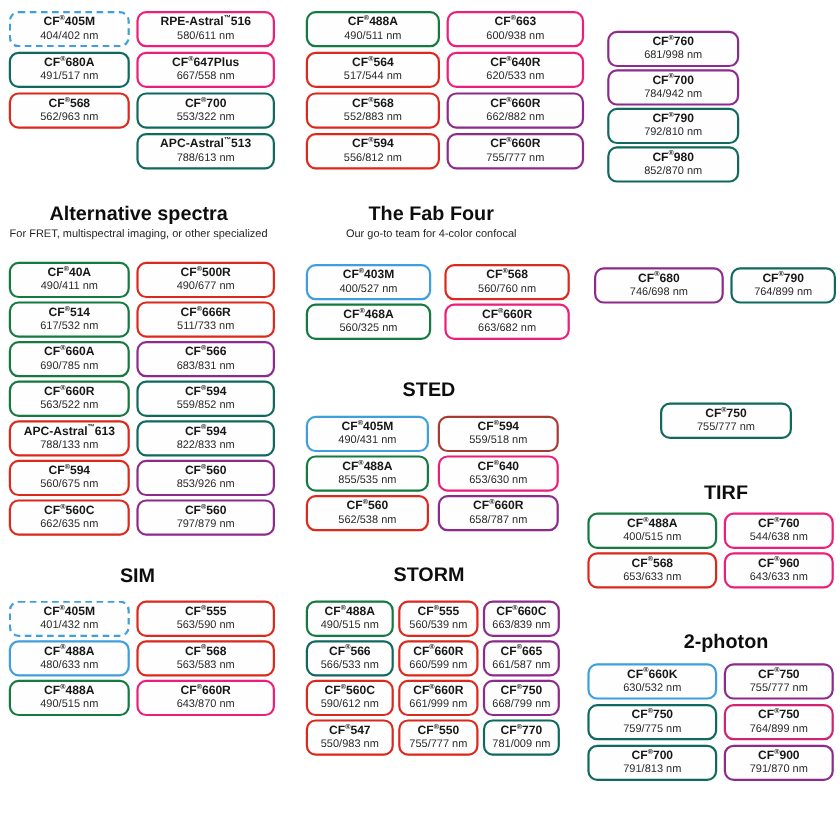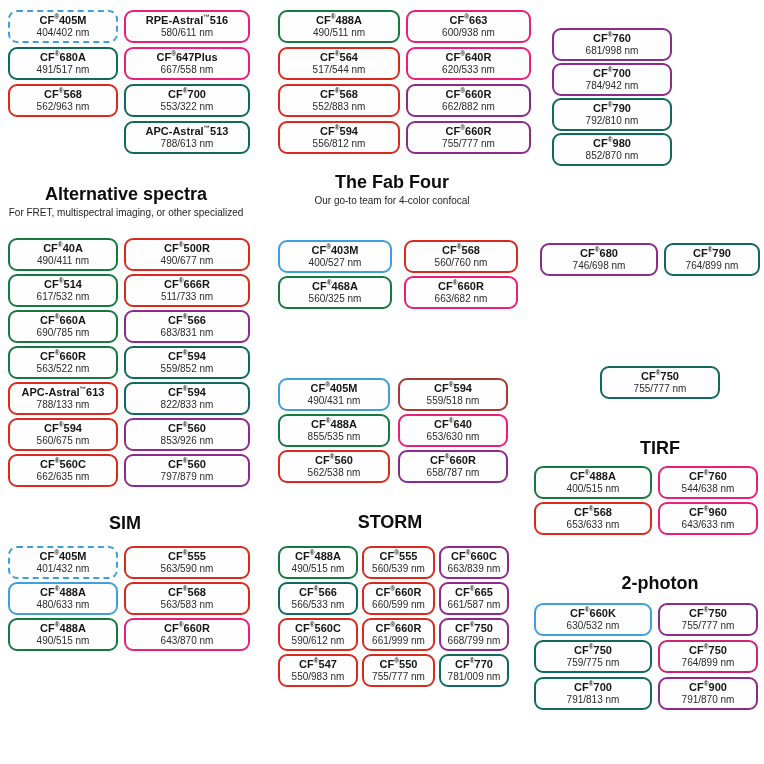--- a/index.html
+++ b/index.html
@@ -20,21 +20,21 @@
   #c-a1{left:8px;top:10px;width:110px;gap:4px;}
   #c-a2{left:124px;top:10px;width:126px;gap:4px;}
   #c-b1{left:278px;top:10px;width:122px;gap:4px;}
   #c-b2{left:406px;top:10px;width:125px;gap:4px;}
   #c-e {left:552px;top:28px;width:120px;gap:2px;}
   
   #h-alt{left:-2px;top:184px;width:256px;}
   #c-alt1{left:8px;top:238px;width:110px;}
   #c-alt2{left:124px;top:238px;width:126px;}
   
-  #h-fab{left:270px;top:172px;width:244px;}
+  #h-fab{left:270px;top:184px;width:244px;}
   #c-fab1{left:278px;top:240px;width:114px;}
   #c-fab2{left:404px;top:240px;width:114px;}
   
   #c-pair1{left:540px;top:243px;width:118px;}
   #c-pair2{left:664px;top:243px;width:96px;}
   
   #h-sted{left:270px;top:344px;width:240px;}
   #c-sted1{left:278px;top:378px;width:112px;}
   #c-sted2{left:398px;top:378px;width:110px;}
   
@@ -246,20 +246,23 @@
         <span class="bval">746/698 nm</span>
       </div>
     </div>
   <div class="col" id="c-pair2">
       <div class="badge" style="border-color: rgb(16, 105, 94); background: rgb(254, 254, 254);">
         <span class="bname">CF<sup>®</sup>790</span>
         <span class="bval">764/899 nm</span>
       </div>
     </div>
 
+  <div class="hdr" id="h-sted">
+    <div class="h1">STED</div>
+  </div>
   <div class="col" id="c-sted1">
       <div class="badge" style="border-color: rgb(63, 159, 220); background: rgb(254, 254, 254);">
         <span class="bname">CF<sup>®</sup>405M</span>
         <span class="bval">490/431 nm</span>
       </div>
       <div class="badge" style="border-color: rgb(21, 122, 64); background: rgb(254, 254, 254);">
         <span class="bname">CF<sup>®</sup>488A</span>
         <span class="bval">855/535 nm</span>
       </div>
       <div class="badge" style="border-color: rgb(220, 41, 29); background: rgb(254, 254, 254);">

